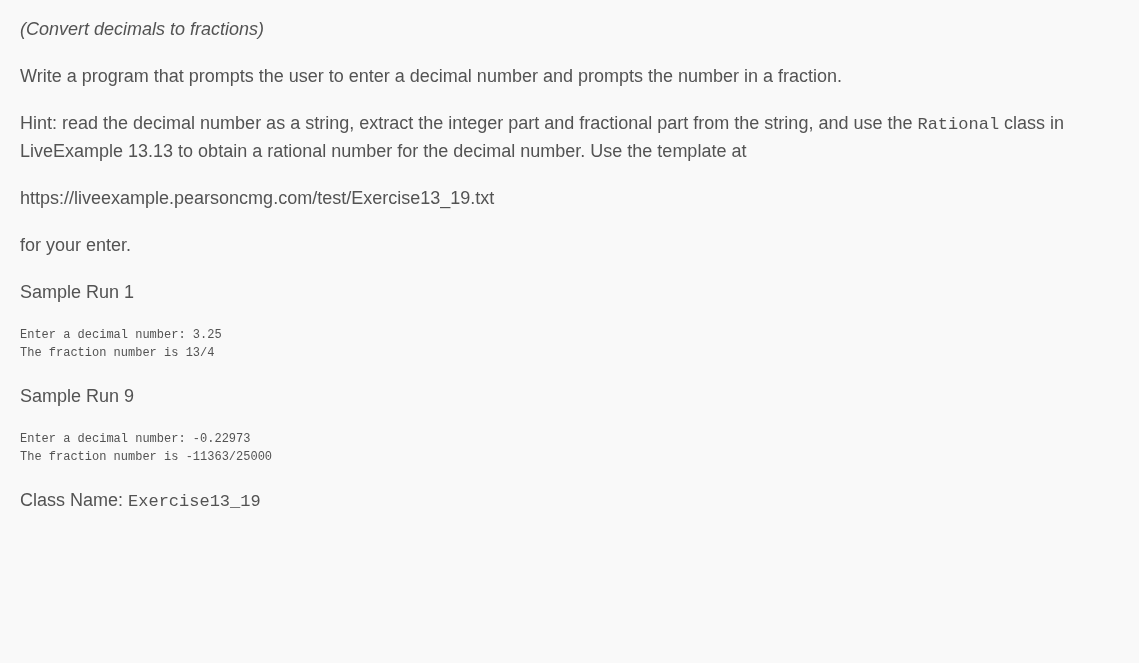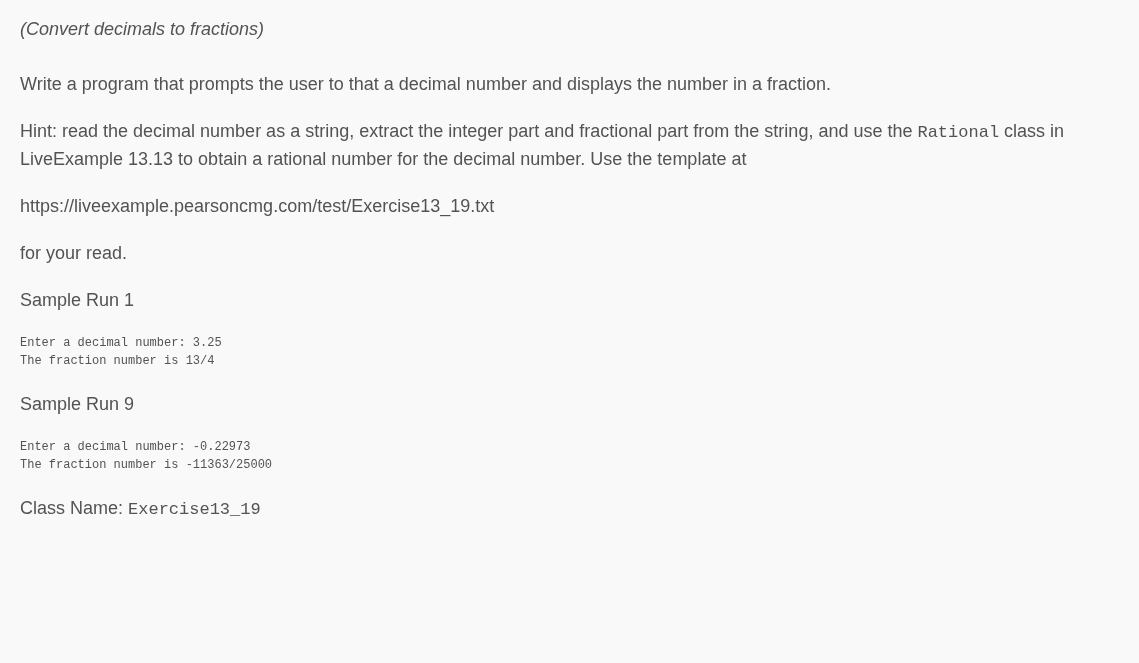--- a/index.html
+++ b/index.html
@@ -12,21 +12,21 @@
       font-family: Arial, Helvetica, sans-serif;
       font-size: 18px;
       line-height: 1.5;
       color: #535353;
       padding: 16px 20px;
       width: 1139px;
       min-height: 663px;
     }
     .italic-title {
       font-style: italic;
-      margin-bottom: 28px;
+      margin-bottom: 20px;
     }
     .paragraph {
       margin-bottom: 20px;
     }
     .mono {
       font-family: "Courier New", Courier, monospace;
       font-size: 17px;
     }
     .heading {
       font-weight: normal;
@@ -41,29 +41,29 @@
     }
     .class-name-line {
       margin-bottom: 0;
     }
   </style>
 </head>
 <body>
 
 <div class="italic-title">(Convert decimals to fractions)</div>
 
-<div class="paragraph">Write a program that prompts the user to that a decimal number and displays the number in a fraction.</div>
+<div class="paragraph">Write a program that prompts the user to enter a decimal number and prompts the number in a fraction.</div>
 
 <div class="paragraph">
   <span>Hint: read the decimal number as a string, extract the integer part and fractional part from the string, and use the </span><span class="mono">Rational</span><span> class in LiveExample 13.13 to obtain a rational number for the decimal number. Use the template at</span>
 </div>
 
 <div class="paragraph">https://liveexample.pearsoncmg.com/test/Exercise13_19.txt</div>
 
-<div class="paragraph">for your read.</div>
+<div class="paragraph">for your enter.</div>
 
 <div class="heading">Sample Run 1</div>
 
 <div class="code-block">Enter a decimal number: 3.25
 The fraction number is 13/4</div>
 
 <div class="heading">Sample Run 9</div>
 
 <div class="code-block">Enter a decimal number: -0.22973
 The fraction number is -11363/25000</div>

